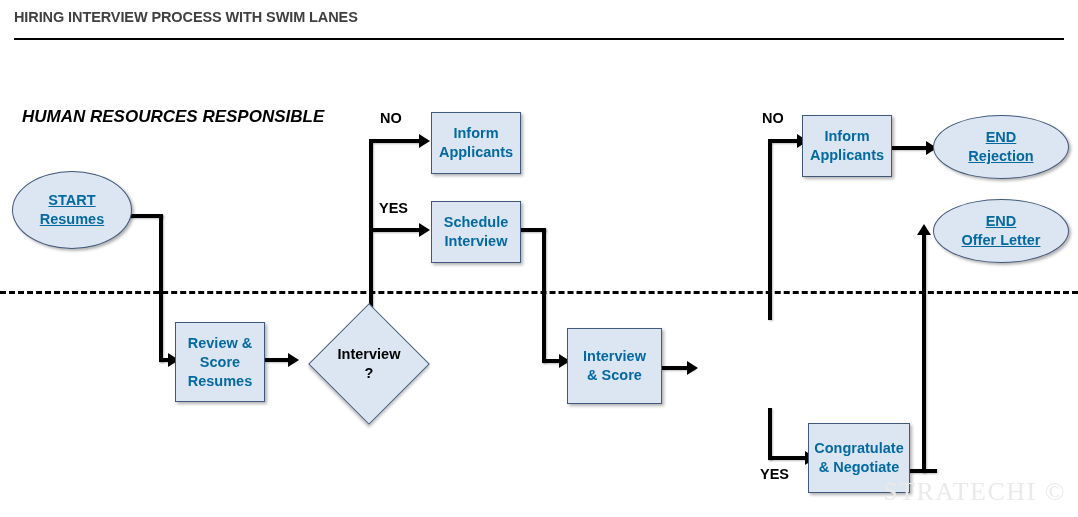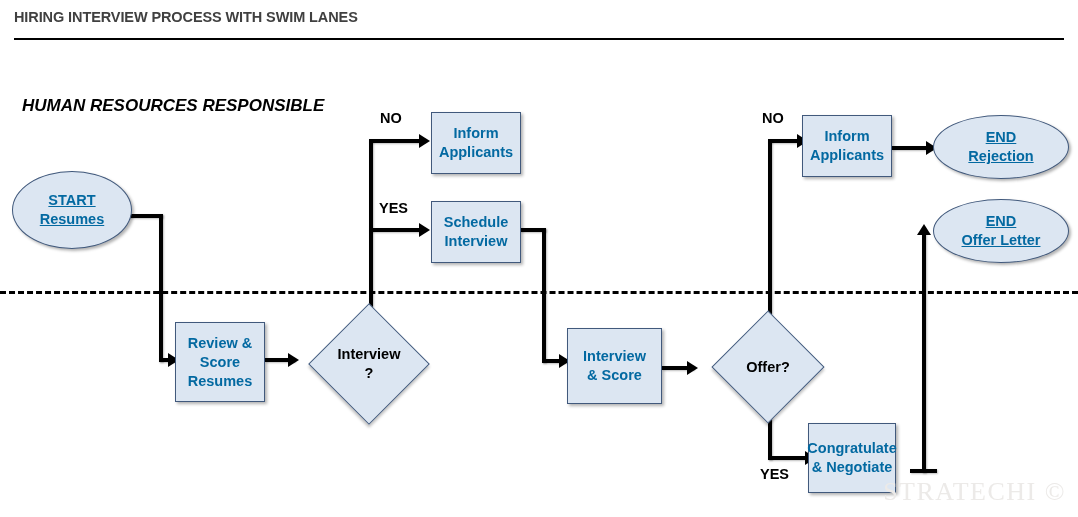--- a/index.html
+++ b/index.html
@@ -42,21 +42,21 @@
   
   .lane-label {
     position: absolute;
     font-size: 17px;
     font-weight: bold;
     font-style: italic;
     color: #000000;
     line-height: 24px;
     white-space: nowrap;
   }
-  #lane-label-hr { left: 22px; top: 94px; }
+  #lane-label-hr { left: 22px; top: 105px; }
   #lane-label-ft { left: 22px; top: 433px; }
 
   
   #lane-divider {
     position: absolute;
     left: 0px;
     top: 291px;
     width: 1078px;
     height: 0px;
     border-top: 3px dashed #000000;
@@ -232,29 +232,25 @@
 
   <div class="node" style="left:431px; top:112px; width:90px; height:62px;">Inform
 Applicants</div>
 
   <div class="node" style="left:431px; top:201px; width:90px; height:62px;">Schedule
 Interview</div>
 
   <div class="node" style="left:567px; top:328px; width:95px; height:76px;">Interview
 &amp; Score</div>
 
-  <div class="diamond" style="left:696px; top:312px; width:144px; height:110px;">
-    <div class="dia-shape" style="width:78px; height:78px;"></div>
-    <div class="dia-label">Offer?</div>
-  </div>
 
   <div class="node" style="left:802px; top:115px; width:90px; height:62px;">Inform
 Applicants</div>
 
-  <div class="node" style="left:808px; top:423px; width:88px; height:70px;">Congratulate
+  <div class="node" style="left:808px; top:423px; width:102px; height:70px;">Congratulate
 &amp; Negotiate</div>
 
   <div class="node ellipse" style="left:933px; top:115px; width:136px; height:64px;">END
 Rejection</div>
 
   <div class="node ellipse" style="left:933px; top:199px; width:136px; height:64px;">END
 Offer Letter</div>
 
   <div id="watermark">STRATECHI ©</div>
 

